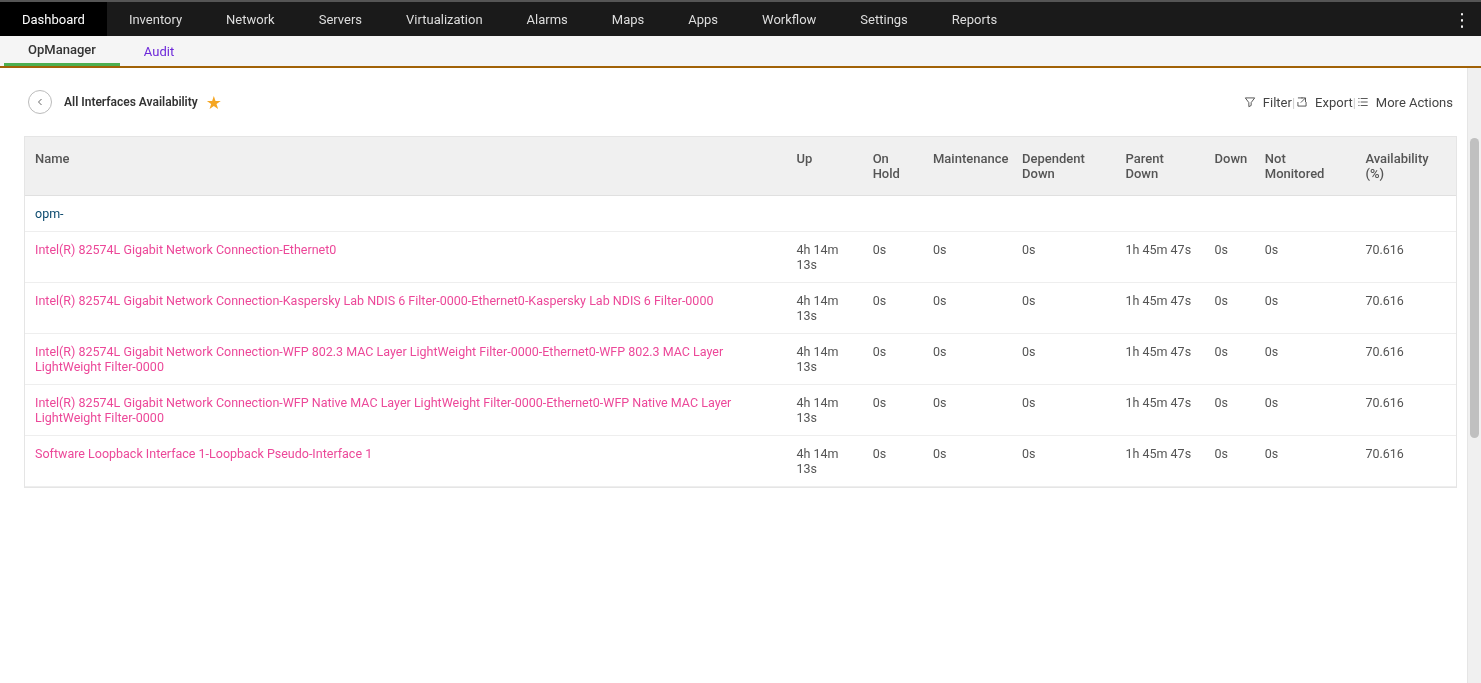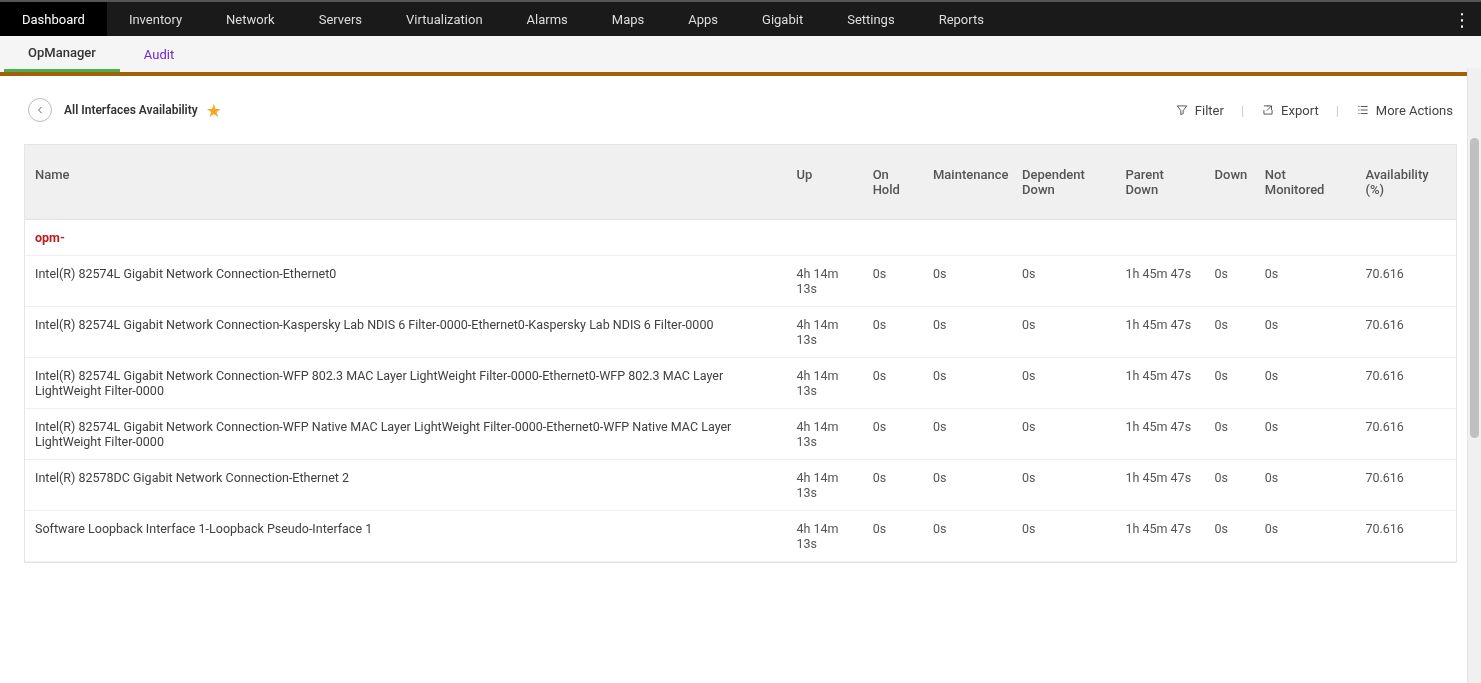--- a/index.html
+++ b/index.html
@@ -3,41 +3,41 @@
 <meta charset="utf-8">
 <style>
   * { box-sizing: border-box; margin: 0; padding: 0; }
   body { font-family: -apple-system, BlinkMacSystemFont, "Segoe UI", Roboto, Arial, sans-serif; font-size: 13px; color: #333; background: #fff; width: 1481px; }
   
   .top-nav { background: #1a1a1a; height: 36px; display: flex; align-items: stretch; color: #ddd; position: relative; border-top: 2px solid #555;}
   .top-nav .item { padding: 0 22px; display:flex; align-items:center; cursor: pointer; font-size: 13px; color:#ddd;}
   .top-nav .item.active { background: #000; color:#fff;}
   .top-nav .more { position:absolute; right:10px; top:0; height:100%; display:flex; align-items:center; color:#fff; cursor:pointer; font-size:18px;}
   
-  .sub-nav { background: #f5f5f5; height: 40px; display:flex; align-items:stretch; border-bottom:4px solid #a16207; padding-left:4px;}
+  .sub-nav { background: #f5f5f5; height: 32px; display:flex; align-items:stretch; border-bottom:2px solid #a16207; padding-left:4px;}
   .sub-nav .item { padding: 0 24px; display:flex; align-items:center; cursor:pointer; color:#6d28d9; font-size:13px;}
   .sub-nav .item.active { border-bottom: 3px solid #4caf50; color:#333; font-weight:500;}
   
   .page-head { display:flex; align-items:center; padding: 22px 28px 12px 28px; }
   .back-btn { width:24px; height:24px; border:1px solid #bbb; border-radius:50%; display:flex; align-items:center; justify-content:center; margin-right:12px; cursor:pointer; color:#666;}
   .back-btn svg { width:12px; height:12px; }
   .page-title { font-size:12px; font-weight:600; color:#333; margin-right:8px;}
   .star { color:#f5a623; font-size:18px; cursor:pointer;}
-  .head-actions { margin-left:auto; display:flex; align-items:flex-start; gap:17px; color:#444;}
+  .head-actions { margin-left:auto; display:flex; align-items:flex-start; gap:0; color:#444;}
   .head-actions .act { display:flex; align-items:center; gap:6px; cursor:pointer; font-size:13px;}
   .head-actions .sep { color:#ccc; }
   .head-actions svg { width:14px; height:14px; }
   
   .table-wrap { margin: 10px 24px 0 24px; position:relative; border:1px solid #e5e5e5; }
   
   table { width:100%; border-collapse:collapse; table-layout:fixed;}
-  thead th { background:#f0f0f0; text-align:left; font-weight:500; color:#555; padding:22px 10px; font-size:13px; border-bottom:1px solid #e0e0e0; vertical-align:top;}
+  thead th { background:#f0f0f0; text-align:left; font-weight:500; color:#555; padding:14px 10px; font-size:13px; border-bottom:1px solid #e0e0e0; vertical-align:top;}
   tbody td { padding:10px 10px; border-bottom:1px solid #eee; color:#555; vertical-align:top; font-size:12.5px; word-wrap:break-word;}
-  tbody tr.group td { font-weight:700; color:#b91c1c; }
-  tbody td.name { color:#404040; cursor:pointer; }
+  tbody tr.group td { font-weight:400; color:#0c4a6e; }
+  tbody td.name { color:#ec4899; cursor:pointer; }
   
   colgroup .c-name { width:53%; }
   colgroup .c-up   { width:5.3%; }
   colgroup .c-hold { width:4.2%; }
   colgroup .c-maint{ width:6.2%; }
   colgroup .c-dep  { width:7.2%; }
   colgroup .c-par  { width:6.2%; }
   colgroup .c-down { width:3.5%; }
   colgroup .c-nm   { width:7%; }
   colgroup .c-av   { width:7%; }
@@ -51,21 +51,21 @@
 <div class="top-nav">
 
   <div class="item active">Dashboard</div>
     <div class="item">Inventory</div>
     <div class="item">Network</div>
     <div class="item">Servers</div>
     <div class="item">Virtualization</div>
     <div class="item">Alarms</div>
     <div class="item">Maps</div>
     <div class="item">Apps</div>
-    <div class="item">Gigabit</div>
+    <div class="item">Workflow</div>
     <div class="item">Settings</div>
     <div class="item">Reports</div>
     <div class="more">⋮</div>
 </div>
 
 <div class="sub-nav">
     <div class="item active">OpManager</div>
     <div class="item">Audit</div>
   </div>
 
@@ -169,31 +169,20 @@
           <td>4h 14m 13s</td>
           <td>0s</td>
           <td>0s</td>
           <td>0s</td>
           <td>1h 45m 47s</td>
           <td>0s</td>
           <td>0s</td>
           <td>70.616</td>
         </tr>
         <tr>
-          <td class="name">Intel(R) 82578DC Gigabit Network Connection-Ethernet 2</td>
-          <td>4h 14m 13s</td>
-          <td>0s</td>
-          <td>0s</td>
-          <td>0s</td>
-          <td>1h 45m 47s</td>
-          <td>0s</td>
-          <td>0s</td>
-          <td>70.616</td>
-        </tr>
-        <tr>
           <td class="name">Software Loopback Interface 1-Loopback Pseudo-Interface 1</td>
           <td>4h 14m 13s</td>
           <td>0s</td>
           <td>0s</td>
           <td>0s</td>
           <td>1h 45m 47s</td>
           <td>0s</td>
           <td>0s</td>
           <td>70.616</td>
         </tr>

